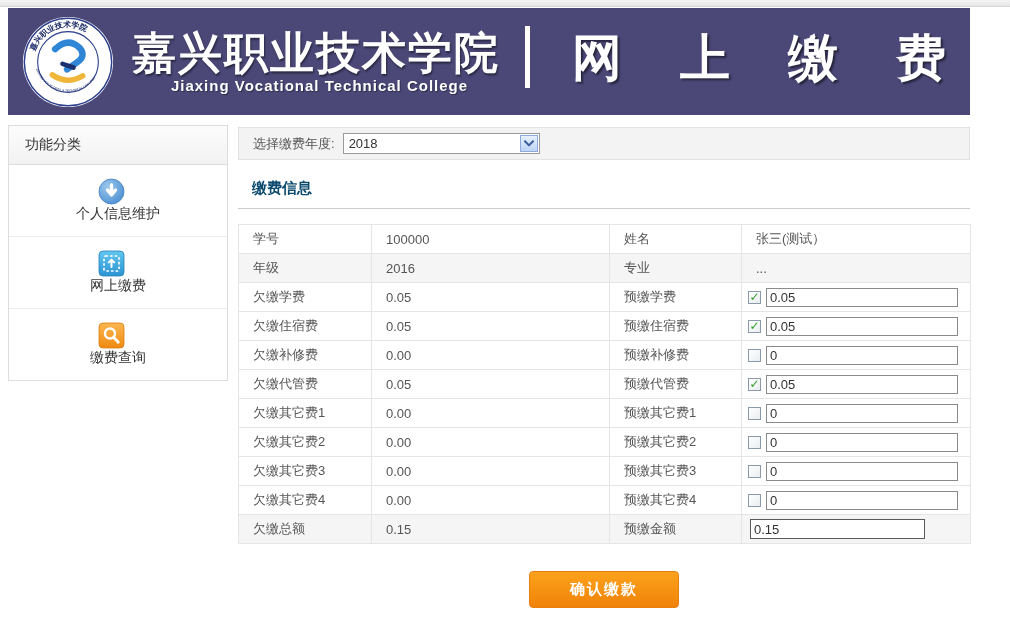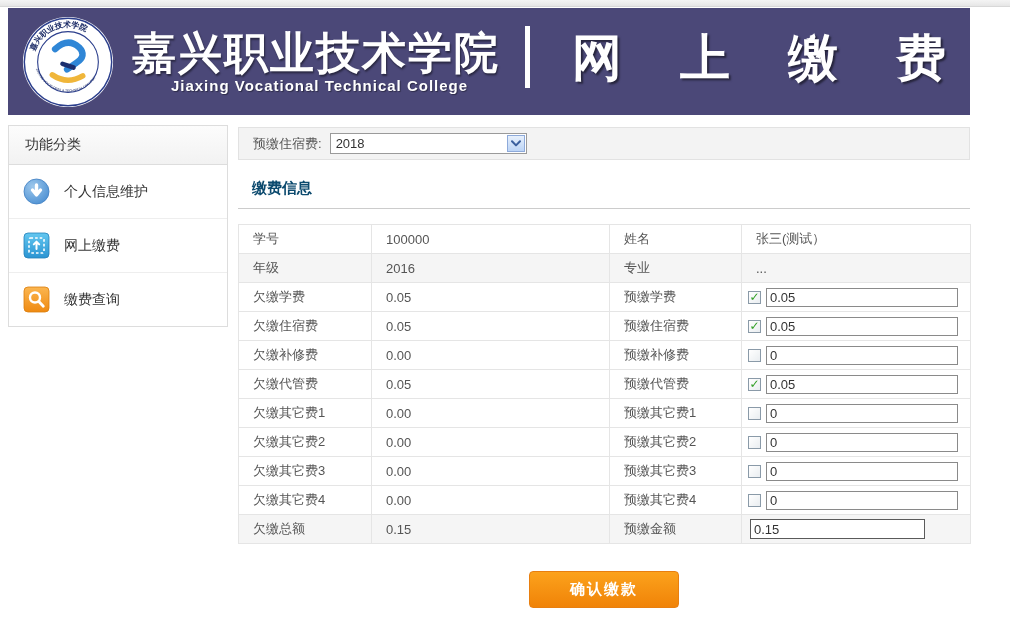--- a/index.html
+++ b/index.html
@@ -22,21 +22,21 @@
   .banner-divider { width:5px; height:62px; background:#fff; margin:0 0 10px 18px; flex:0 0 auto; }
   .portal-title { font-family:"DejaVu Serif","Liberation Serif",serif; color:#fff;
     font-size:50px; font-weight:bold; letter-spacing:58px; margin-left:42px;
     white-space:nowrap; text-shadow:2px 2px 2px rgba(0,0,0,.5); margin-bottom:6px; }
 
   
   .sidebar { position:absolute; top:125px; left:8px; width:220px; background:#fff;
     border:1px solid #ddd; }
   .sidebar-header { padding:10px 16px; font-size:14px; font-weight:normal; color:#333;
     background:linear-gradient(#fcfcfc,#f2f2f2); border-bottom:1px solid #ddd; }
-  .sidebar-item { display:flex; align-items:center; padding:13px 14px; cursor:pointer; }
+  .sidebar-item { display:flex; align-items:center; padding:13px 14px; cursor:pointer;flex-direction:column; }
   .sidebar-item + .sidebar-item { border-top:1px solid #eee; }
   .side-icon { width:27px; height:27px; margin-right:14px; flex:0 0 auto; }
   .sidebar-item span.lbl { font-size:14px; color:#333; }
 
   
   .main { position:absolute; top:127px; left:238px; width:732px; }
 
   .filter-bar { height:33px; background:#f3f3f3; border:1px solid #e2e2e2;
     display:flex; align-items:center; padding-left:14px; }
   .filter-label { font-size:13px; color:#555; }
@@ -154,21 +154,21 @@
       <circle cx="12" cy="11.5" r="5" fill="none" stroke="#fff" stroke-width="2.4"></circle>
       <path d="M15.8 15.5 l4.5 4.8" stroke="#fff" stroke-width="2.8" stroke-linecap="round"></path>
     </svg>
     <span class="lbl">缴费查询</span>
   </div>
 </div>
 
 <div class="main">
 
   <div class="filter-bar">
-    <span class="filter-label">预缴住宿费:</span>
+    <span class="filter-label">选择缴费年度:</span>
     <div class="year-select">
       <span class="val">2018</span>
       <span class="arrow-btn">
         <svg width="10" height="7" viewBox="0 0 10 7">
           <path d="M1 1.2 L5 5.4 L9 1.2" stroke="#3a5f9e" stroke-width="2" fill="none" stroke-linecap="round" stroke-linejoin="round"></path>
         </svg>
       </span>
     </div>
   </div>
 

